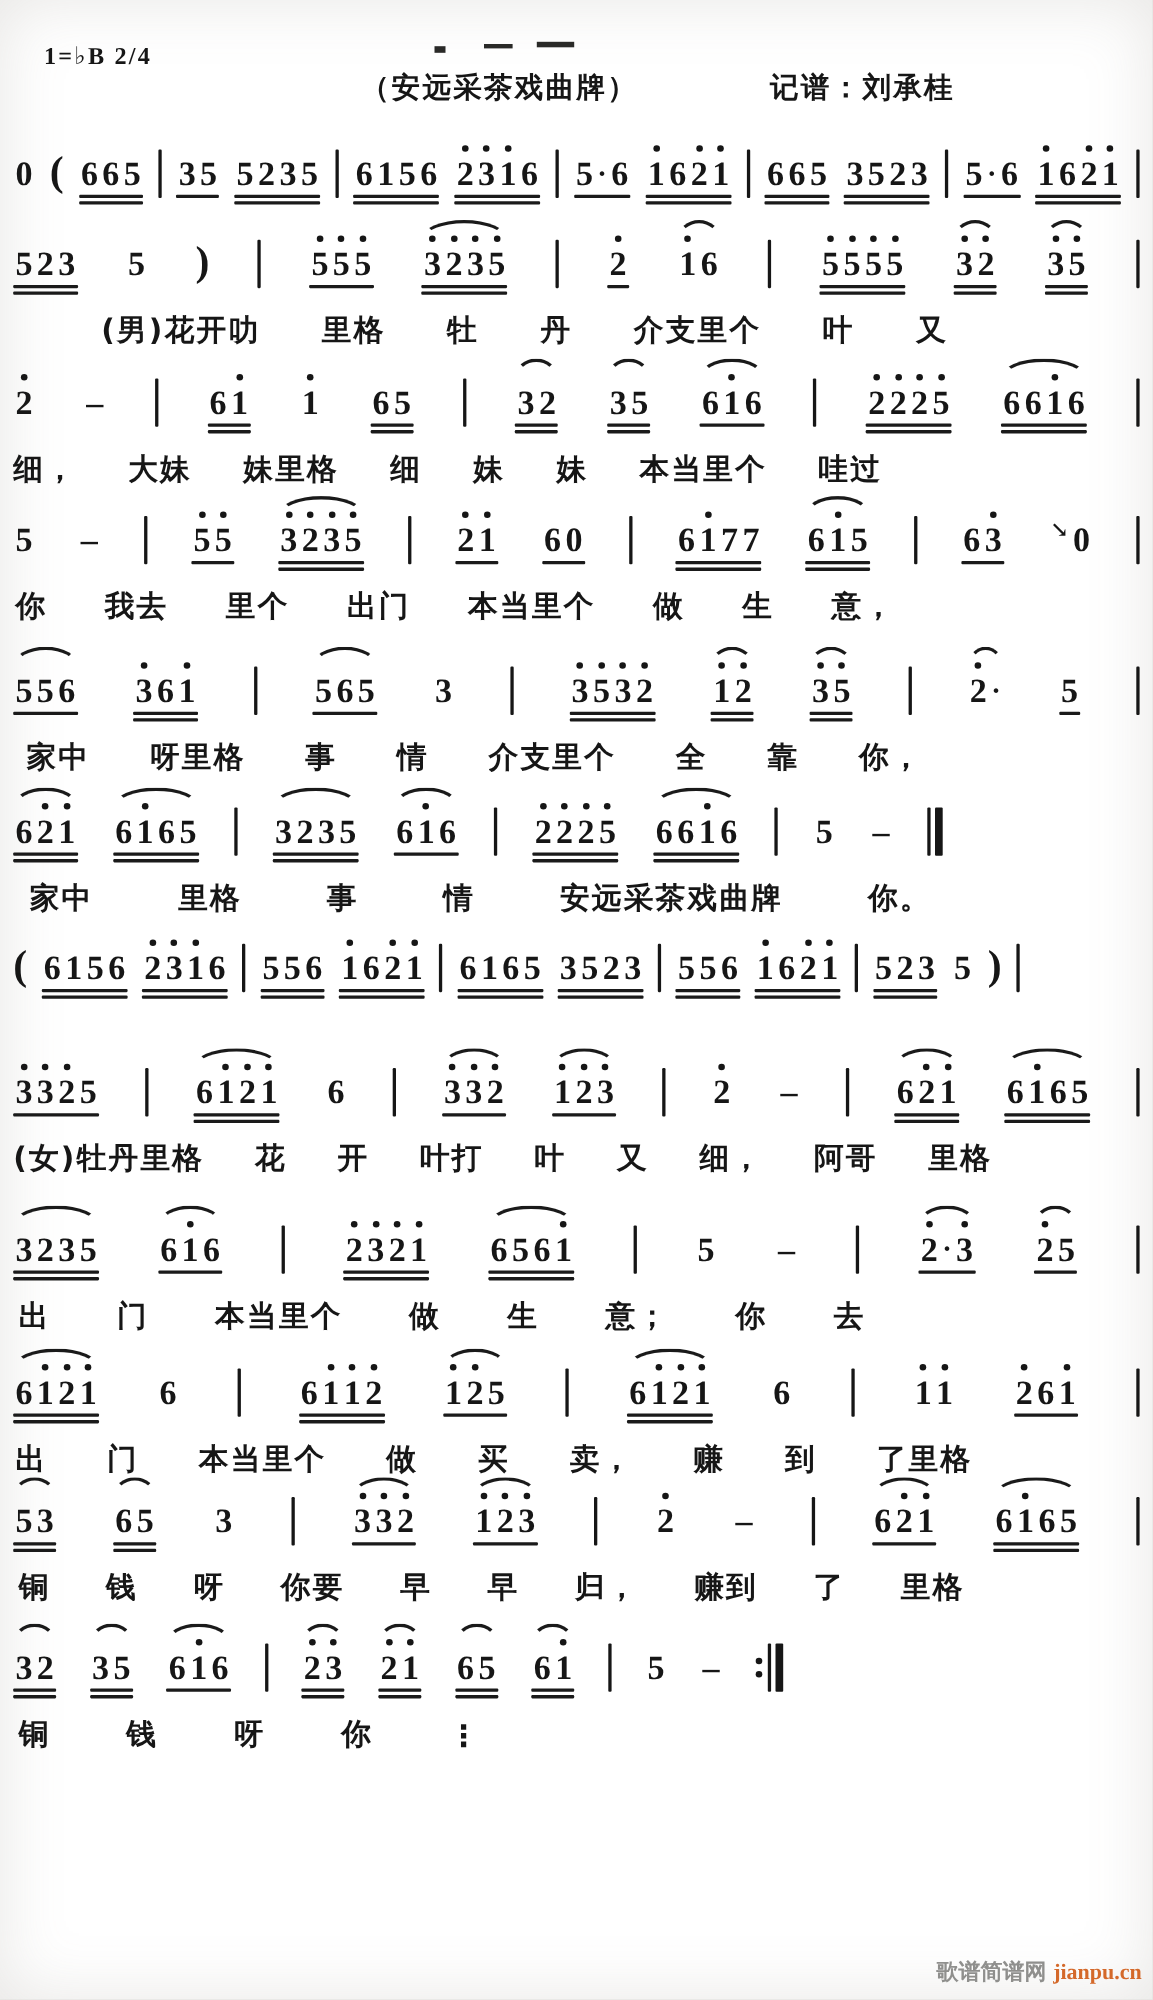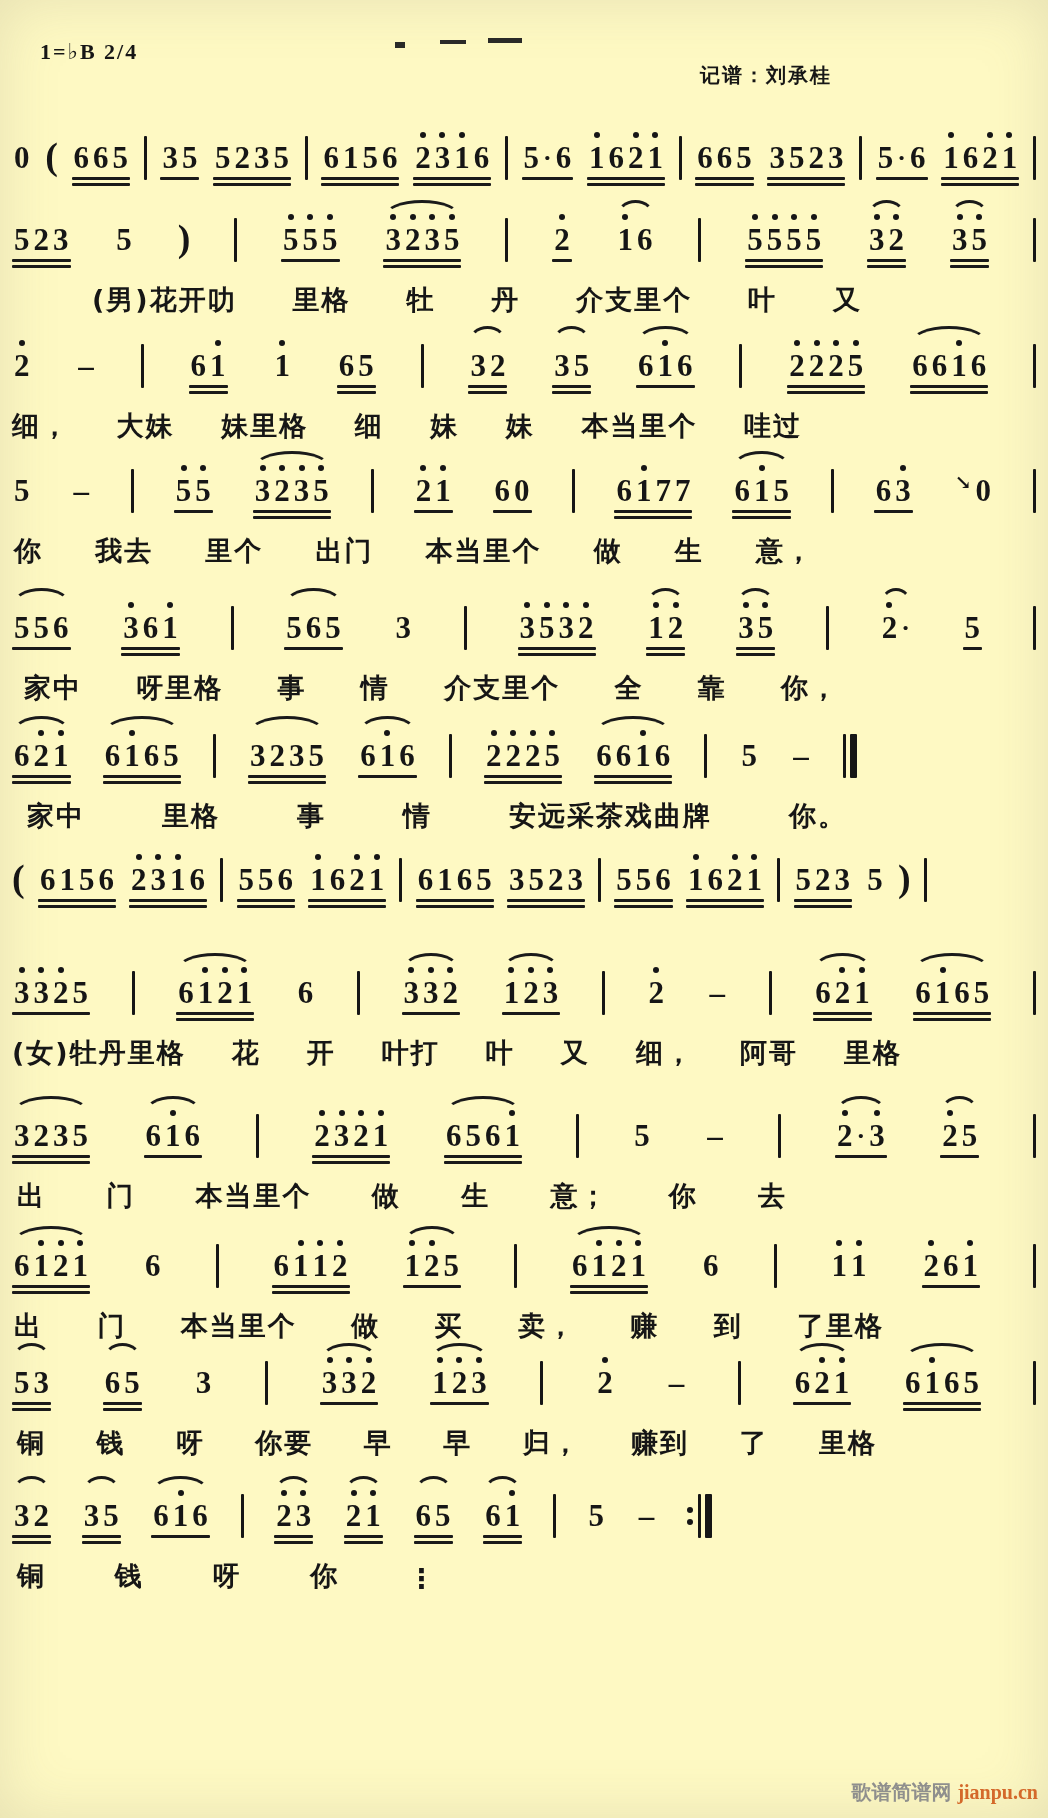--- a/index.html
+++ b/index.html
@@ -1,31 +1,31 @@
 <!DOCTYPE html>
 <html><head>
 <meta charset="utf-8">
 <style>
   html,body{margin:0;padding:0;background:#dcdcda;}
   .sheet{
     position:relative;
     width:1048px;height:1818px;
     margin:0 auto;
-    background:#fef9c3;
+    background:#ffffff;
     box-shadow:inset 0 0 60px rgba(120,115,105,.18);
     overflow:hidden;
     font-family:"DejaVu Sans","Liberation Sans",sans-serif;
     color:#161616;
   }
   
   .key-sig{position:absolute;left:40px;top:38px;font-family:"Liberation Serif","DejaVu Serif",serif;
     font-size:22px;font-weight:700;letter-spacing:2px;}
   .style-lbl{position:absolute;left:32px;top:78px;font-size:27px;font-weight:700;letter-spacing:6px;}
   .tune-src{position:absolute;left:328px;top:62px;font-size:26px;font-weight:600;letter-spacing:2px;}
-  .transcriber{position:absolute;left:700px;top:62px;font-size:20px;font-weight:600;letter-spacing:2px;}
+  .transcriber{position:absolute;left:700px;top:62px;font-size:26px;font-weight:600;letter-spacing:2px;}
   .frag{position:absolute;background:#2a2a28;}
   .frag1{left:395px;top:42px;width:10px;height:6px;}
   .frag2{left:440px;top:40px;width:26px;height:4px;}
   .frag3{left:488px;top:38px;width:34px;height:5px;}
 
   
   .score{position:absolute;inset:0;}
   .blk{position:absolute;left:12px;width:1024px;}
   .blk-0{top:132px}.blk-1{top:214px}.blk-2{top:340px}.blk-3{top:465px}
   .blk-4{top:602px}.blk-5{top:730px;width:845px}.blk-6{top:854px;width:915px}
@@ -75,20 +75,21 @@
   
   .watermark{position:absolute;right:10px;bottom:12px;font-size:20px;font-weight:600;font-family:Liberation Serif, serif;}
   .wm-name{color:#8f8f8d;}
   .wm-url{color:#d4692a;margin-left:6px;}
 </style>
 </head>
 <body>
 
 <div class="sheet">
   <div class="key-sig">1=♭B  2/4</div>
+  <div class="tune-src">（安远采茶戏曲牌）</div>
   <div class="transcriber">记谱：刘承桂</div>
   <div class="frag frag1"></div>
   <div class="frag frag2"></div>
   <div class="frag frag3"></div>
 
   <div class="score">
       <div class="blk blk-0">
         <div class="music-row">
           <span class="tok grp">
             <span class="digits">

